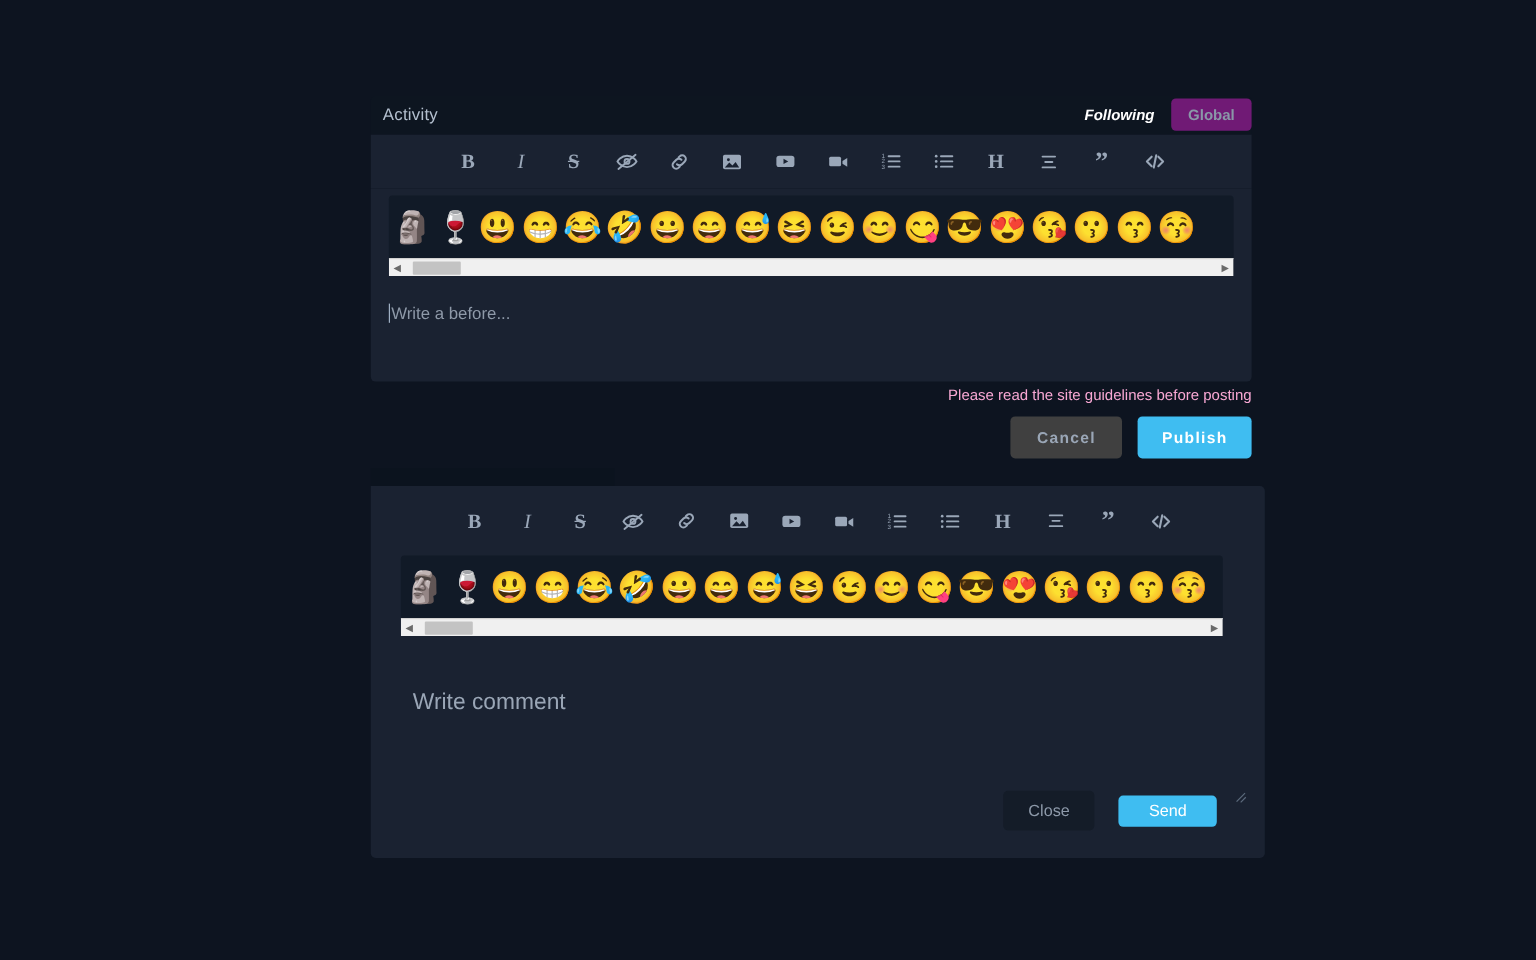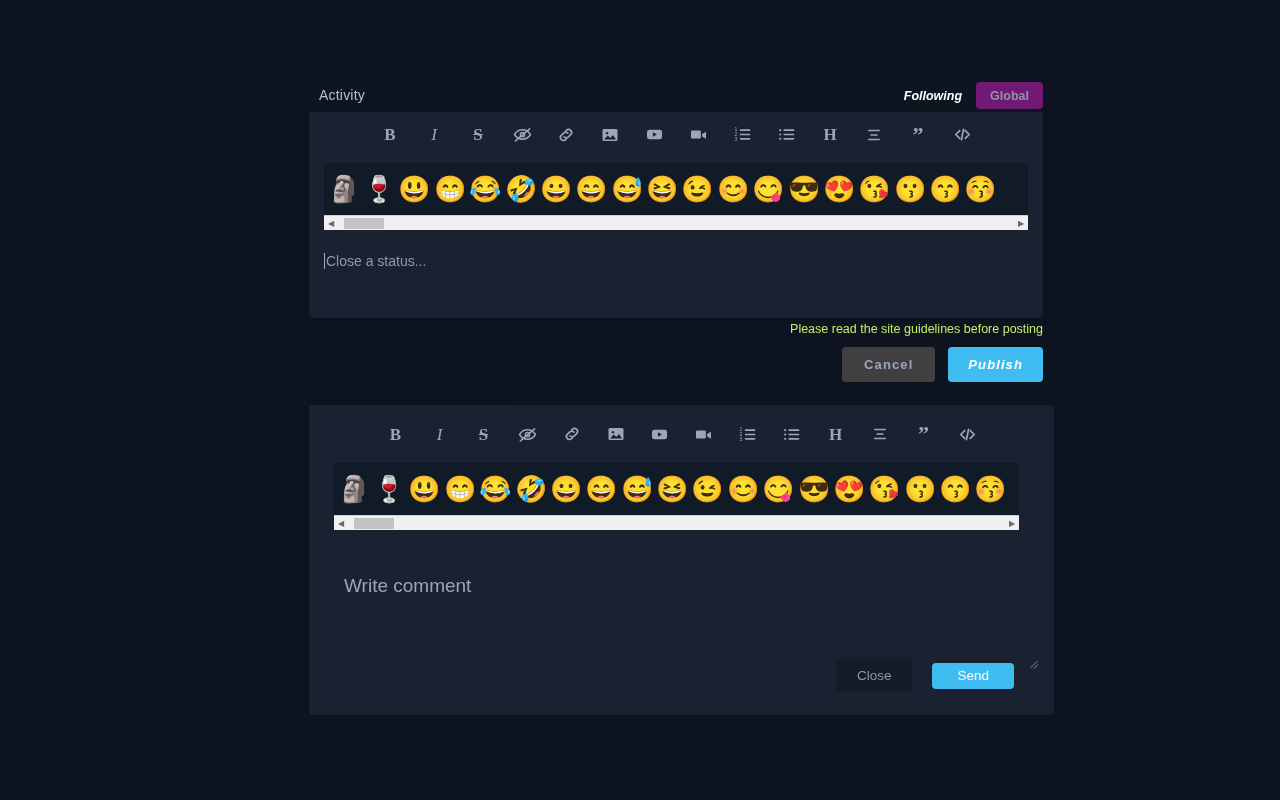--- a/index.html
+++ b/index.html
@@ -96,40 +96,40 @@
     font-size: 14px; color: #8e99a8;
     display: flex; align-items: center;
   }
   .caret {
     display: inline-block; width: 1px; height: 16px; background: #9fb0c4;
     margin-right: 1px;
   }
 
   .guideline-note {
     position: absolute; left: 280px; top: 322px; width: 734px;
-    text-align: right; font-size: 12.5px; color: #bef264;
+    text-align: right; font-size: 12.5px; color: #f9a8d4;
   }
   .action-row {
     position: absolute; left: 280px; top: 347px; width: 734px;
     display: flex; justify-content: flex-end; align-items: center; gap: 13px;
   }
   .btn {
     border: none; cursor: pointer;
     font-family: "Liberation Sans", sans-serif;
     border-radius: 4px;
   }
   .btn-cancel {
     background: #404040; color: #9aa6b6;
     font-size: 13px; font-weight: bold; letter-spacing: 1.1px;
     padding: 1px 22px; height: 35px;
   }
   .btn-publish {
     background: #3fbdf1; color: #ffffff;
     font-size: 13px; font-weight: bold; letter-spacing: 1.1px;
-    padding: 0 20px; height: 35px; font-style: italic;
+    padding: 0 20px; height: 35px;
   }
 
   
   .post-shadow {
     position: absolute; left: 280px; top: 390px; width: 203px; height: 16px;
     background: #0b131e;
   }
   .comment-panel {
     position: absolute; left: 280px; top: 405px; width: 745px; height: 310px;
     background: #1a2231;
@@ -299,21 +299,21 @@
         <div class="hscroll">
           <div class="hs-arrow">◀</div>
           <div class="hs-track">
             <div class="hs-thumb"></div>
           </div>
           <div class="hs-arrow">▶</div>
         </div>
       </div>
       <div class="status-input">
         <span class="caret"></span>
-        <span>Close a status...</span>
+        <span>Write a before...</span>
       </div>
     </div>
   </div>
 
   <div class="guideline-note">Please read the site guidelines before posting</div>
 
   <div class="action-row">
     <button class="btn btn-cancel">Cancel</button>
     <button class="btn btn-publish">Publish</button>
   </div>

